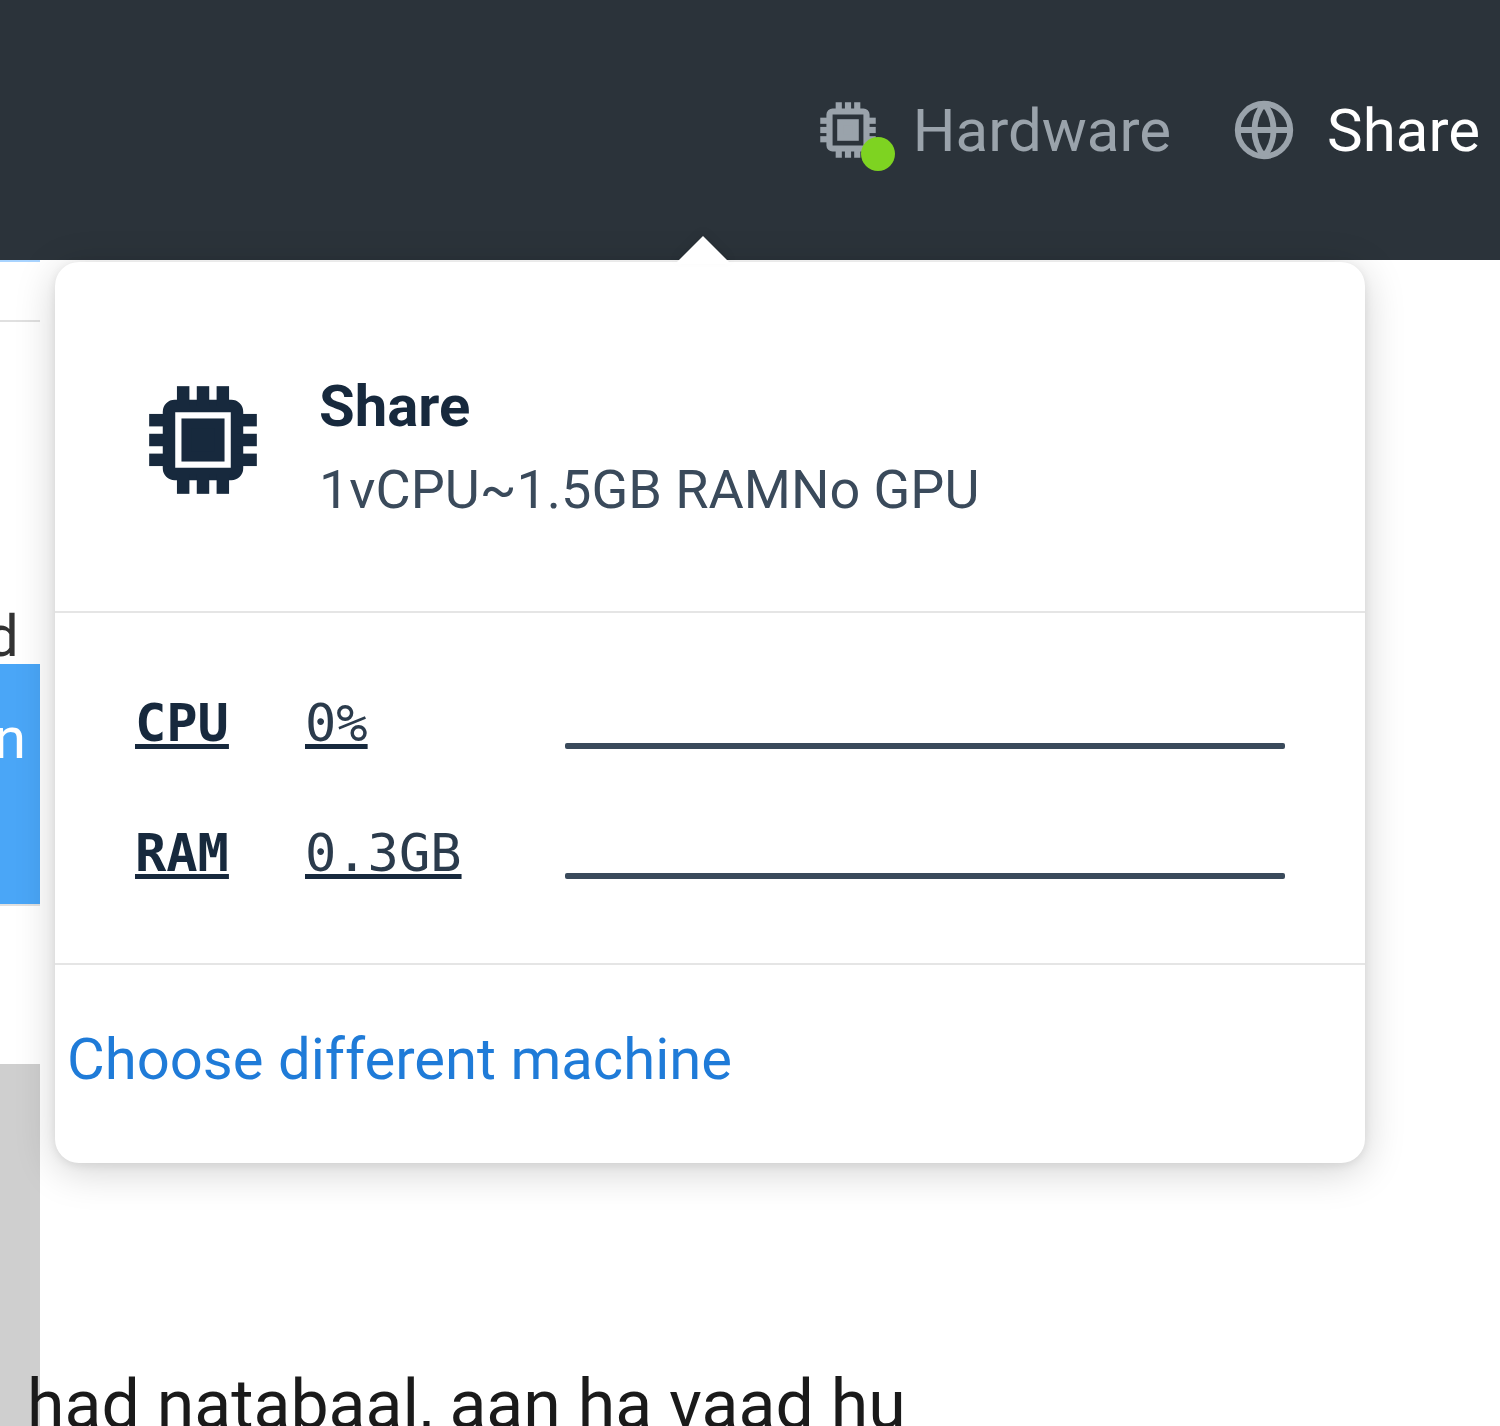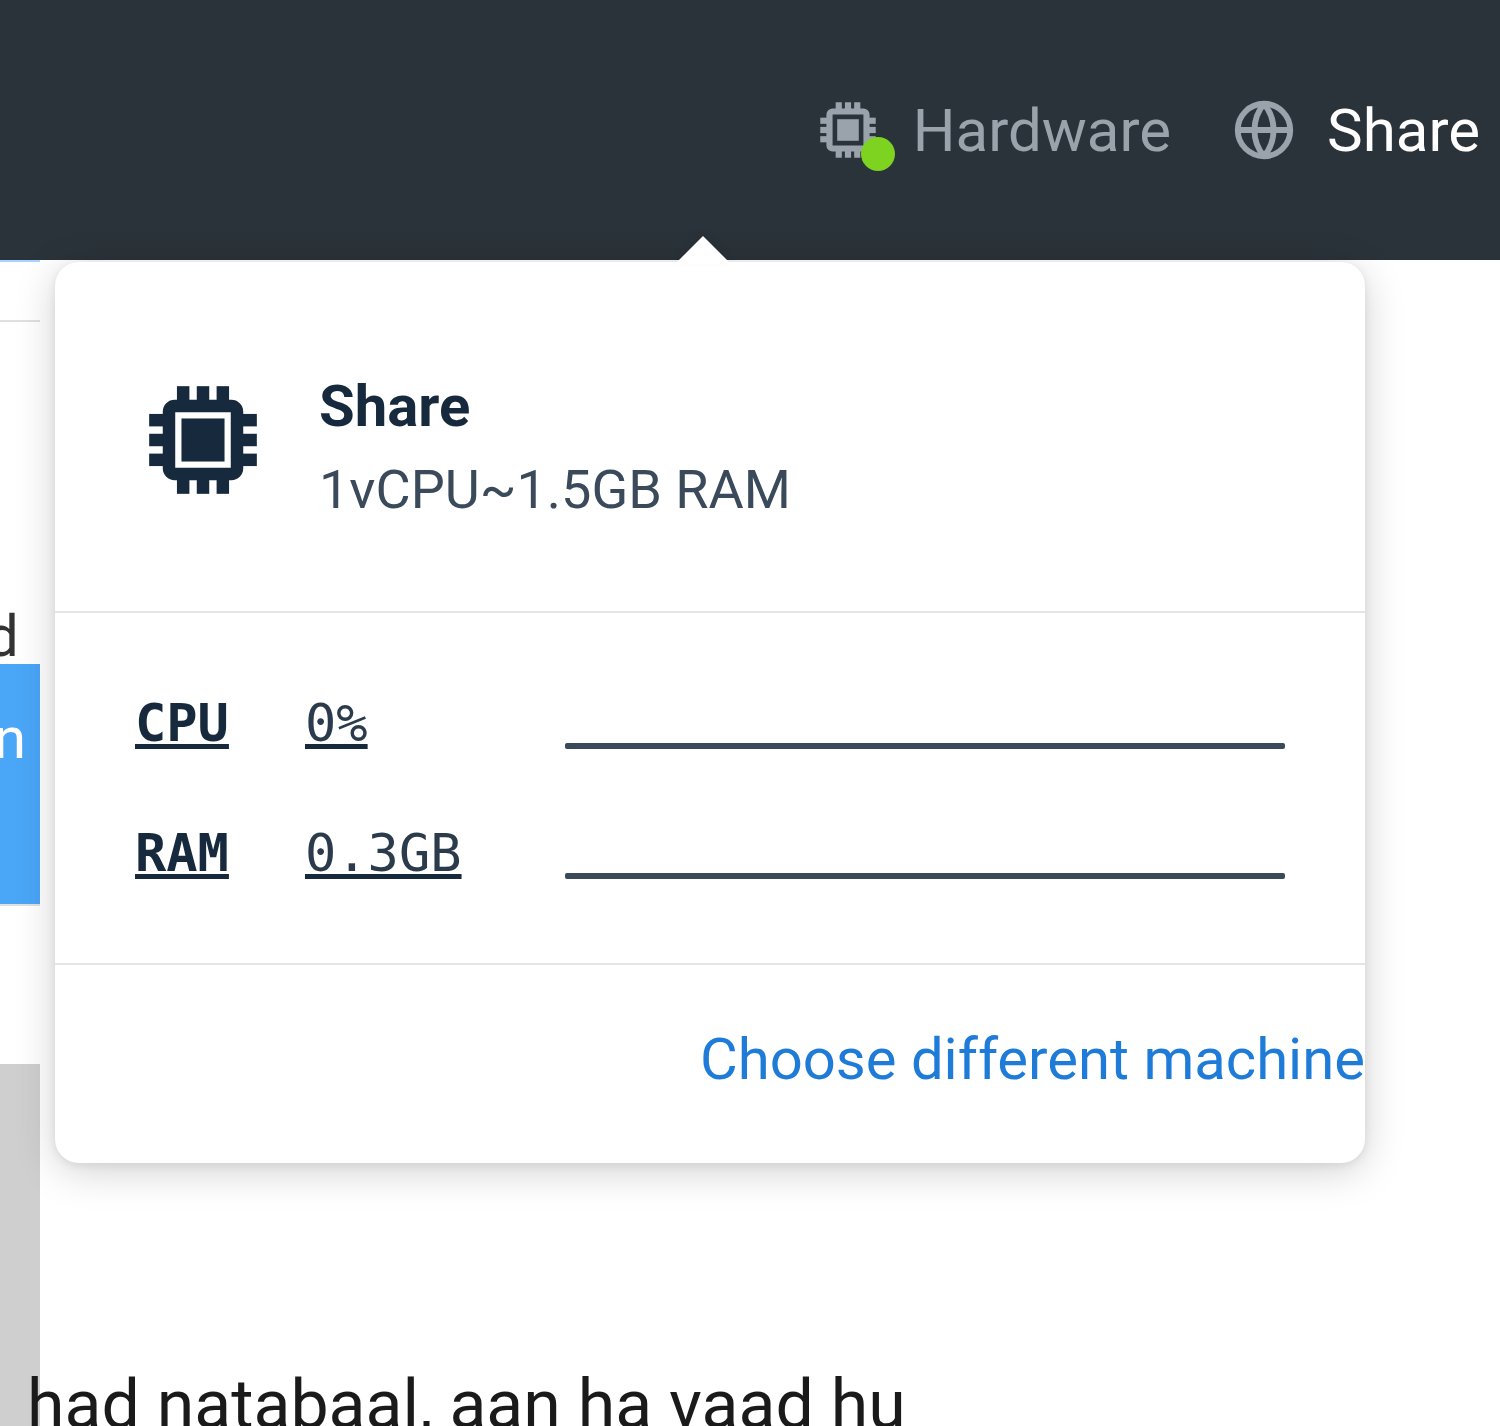--- a/index.html
+++ b/index.html
@@ -128,21 +128,21 @@
     .metric-bar {
       flex: 1;
       height: 6px;
       background: #3a4a5b;
       border-radius: 2px;
       margin-top: 46px;
     }
 
     .popover-footer {
       padding: 60px 0 70px 12px;
-      text-align: right;
+      text-align: left;
     }
     .choose-link {
       font-size: 58px;
       color: #1f7bd8;
       font-weight: 400;
       cursor: pointer;
     }
 
     .bottom-text {
       position: absolute;
@@ -225,20 +225,21 @@
         <line x1="18" y1="8.5" x2="21.5" y2="8.5"></line>
           <line x1="18" y1="12" x2="21.5" y2="12"></line>
           <line x1="18" y1="15.5" x2="21.5" y2="15.5"></line>
       </svg>
     </span>
     <div>
       <div class="tier-label">Share</div>
       <div class="tier-spec">
         <span>1vCPU</span>
         <span>~1.5GB RAM</span>
+        <span>No GPU</span>
       </div>
     </div>
   </div>
 
   <div class="metrics">
     <div class="metric-row">
       <span class="metric-label">CPU</span>
       <span class="metric-value">0%</span>
       <span class="metric-bar"></span>
     </div>

